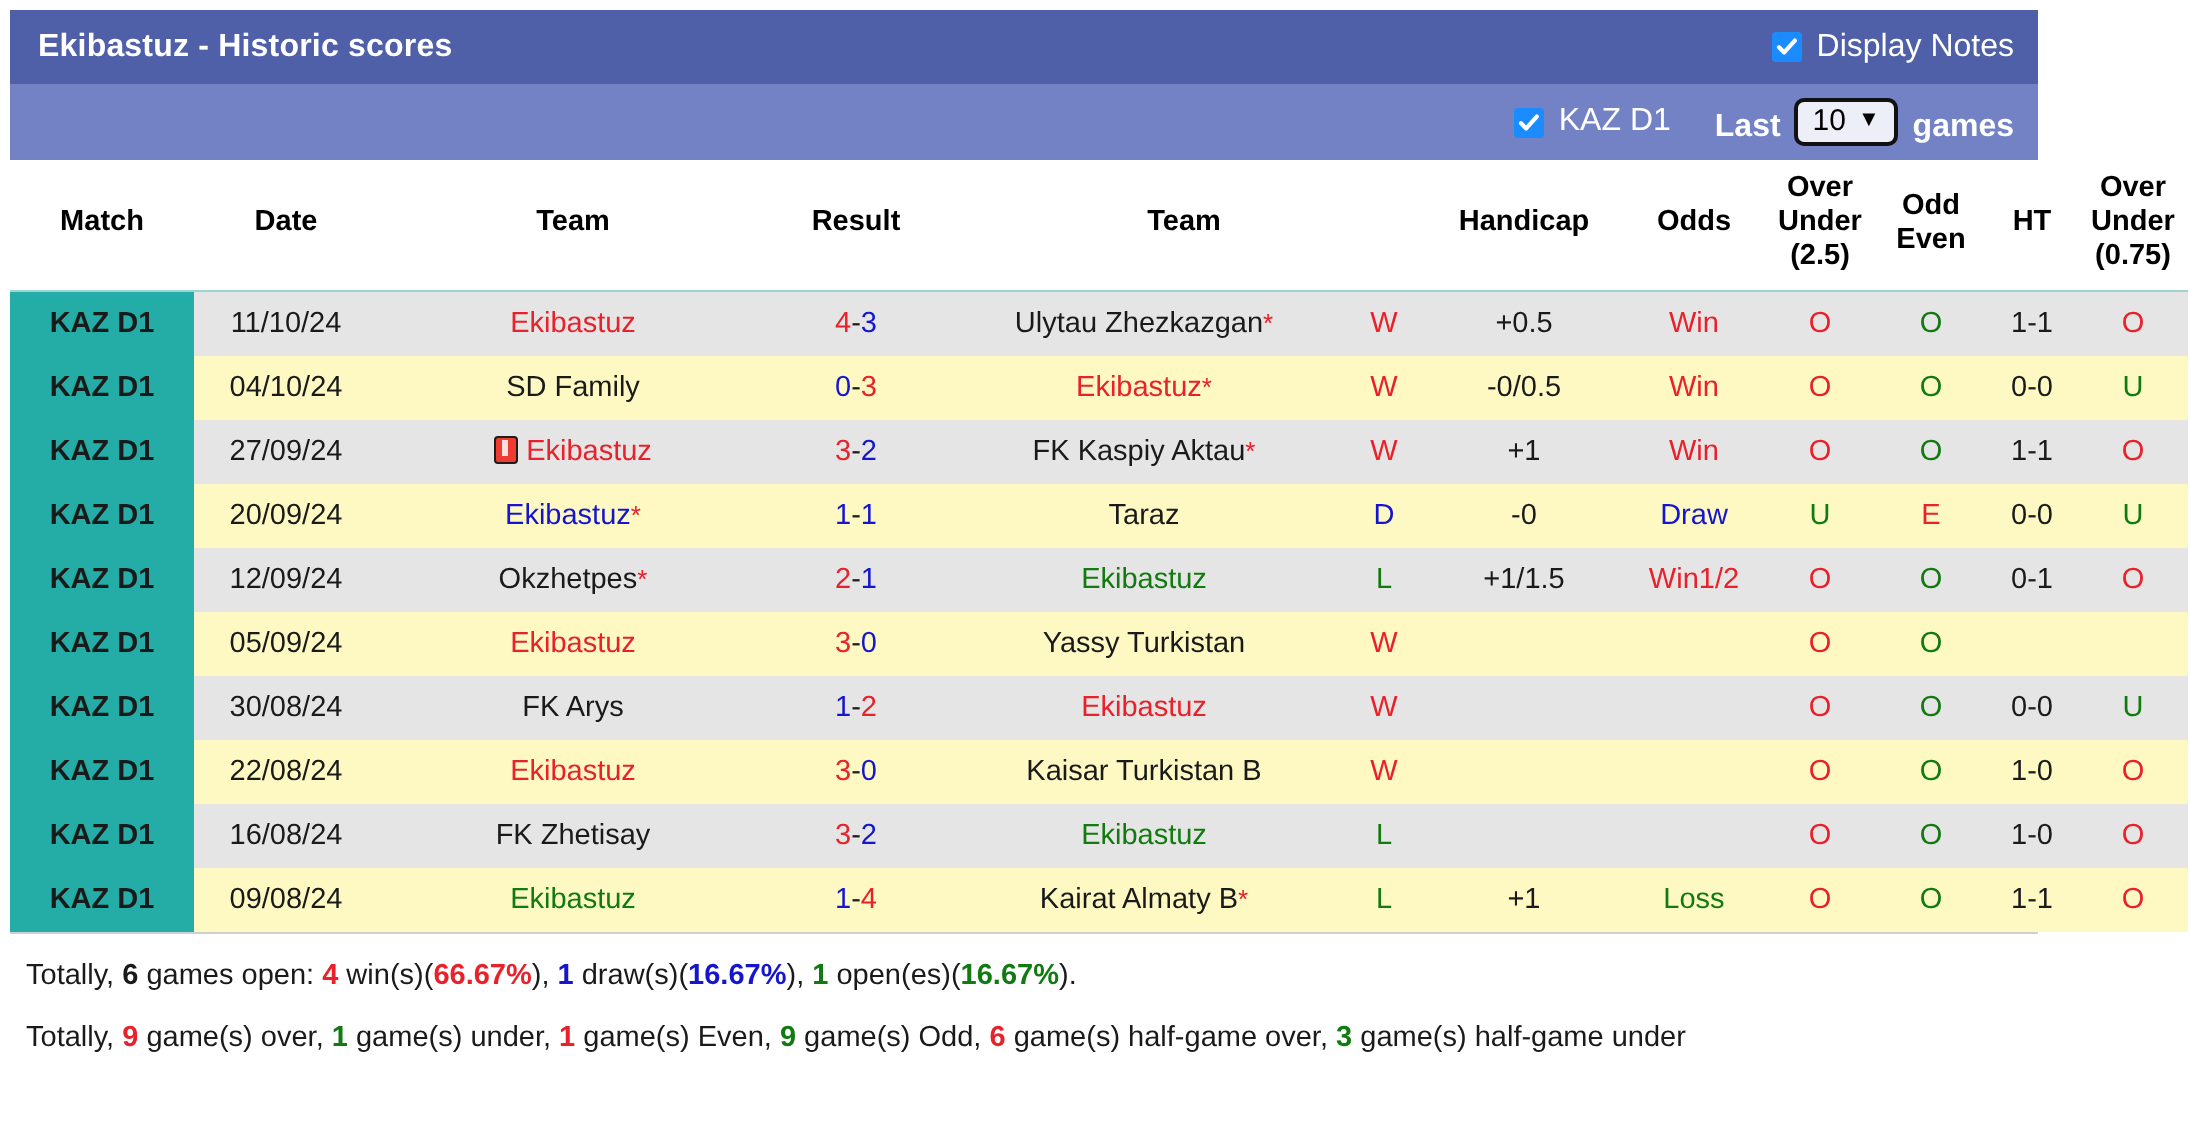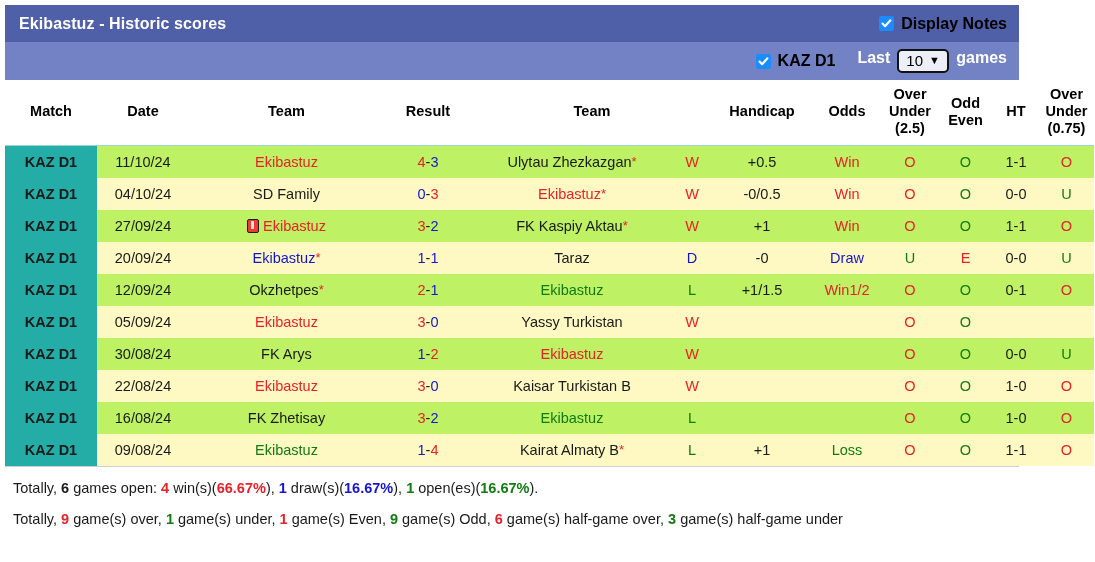--- a/index.html
+++ b/index.html
@@ -25,39 +25,39 @@
     padding: 0 12px 0 14px;
     color: #ffffff;
   }
   .titlebar .title {
     font-size: 16px; font-weight: bold;
     letter-spacing: .1px;
   }
   .spacer { flex: 1 1 auto; }
   .hdr-opt {
     display: flex; align-items: center; gap: 7px;
-    font-size: 16px; font-weight: bold; color: #000000;
+    font-size: 16px; font-weight: normal; color: #ffffff;
   }
   .subbar {
     height: 38px;
     background: #7282c4;
     display: flex; align-items: center; justify-content: flex-end;
     padding: 0 12px 0 14px;
     color: #ffffff;
     gap: 22px;
   }
   .chk {
     width: 15px; height: 15px;
     background: #1a8cff;
     border-radius: 2px;
     display: inline-flex; align-items: center; justify-content: center;
     flex: 0 0 auto;
   }
   .chk svg { display:block; }
-  .lastwrap { display: flex; align-items: flex-start; gap: 7px; font-size: 16px; font-weight: bold; }
+  .lastwrap { display: flex; align-items: flex-end; gap: 7px; font-size: 16px; font-weight: bold; }
   .selbox {
     border: 2px solid #111;
     border-radius: 5px;
     background: #eceff7;
     color: #000;
     font-size: 15px; font-weight: normal;
     padding: 1px 5px 2px 7px;
     display: inline-flex; align-items: center; gap: 6px;
     line-height: 16px;
     min-width: 52px;
@@ -85,21 +85,21 @@
   table.scores td {
     font-size: 14.5px;
     height: 32px;
     padding: 0 4px;
     text-align: center;
     vertical-align: middle;
     color: #1a1a1a;
     white-space: nowrap;
     overflow: hidden;
   }
-  tr.r-odd  td { background: #bef264; }
+  tr.r-odd  td { background: #e5e5e5; }
   tr.r-even td { background: #fef9c3; }
   td.league {
     background: #24ada6 !important;
     color: #ffffff;
     font-weight: bold;
     font-size: 15px;
   }
   td.home { text-align: right; padding-right: 16px; }
   td.away { text-align: left;  padding-left: 16px; }
   td.date { text-align: left; padding-left: 16px; font-size: 14.5px; }

